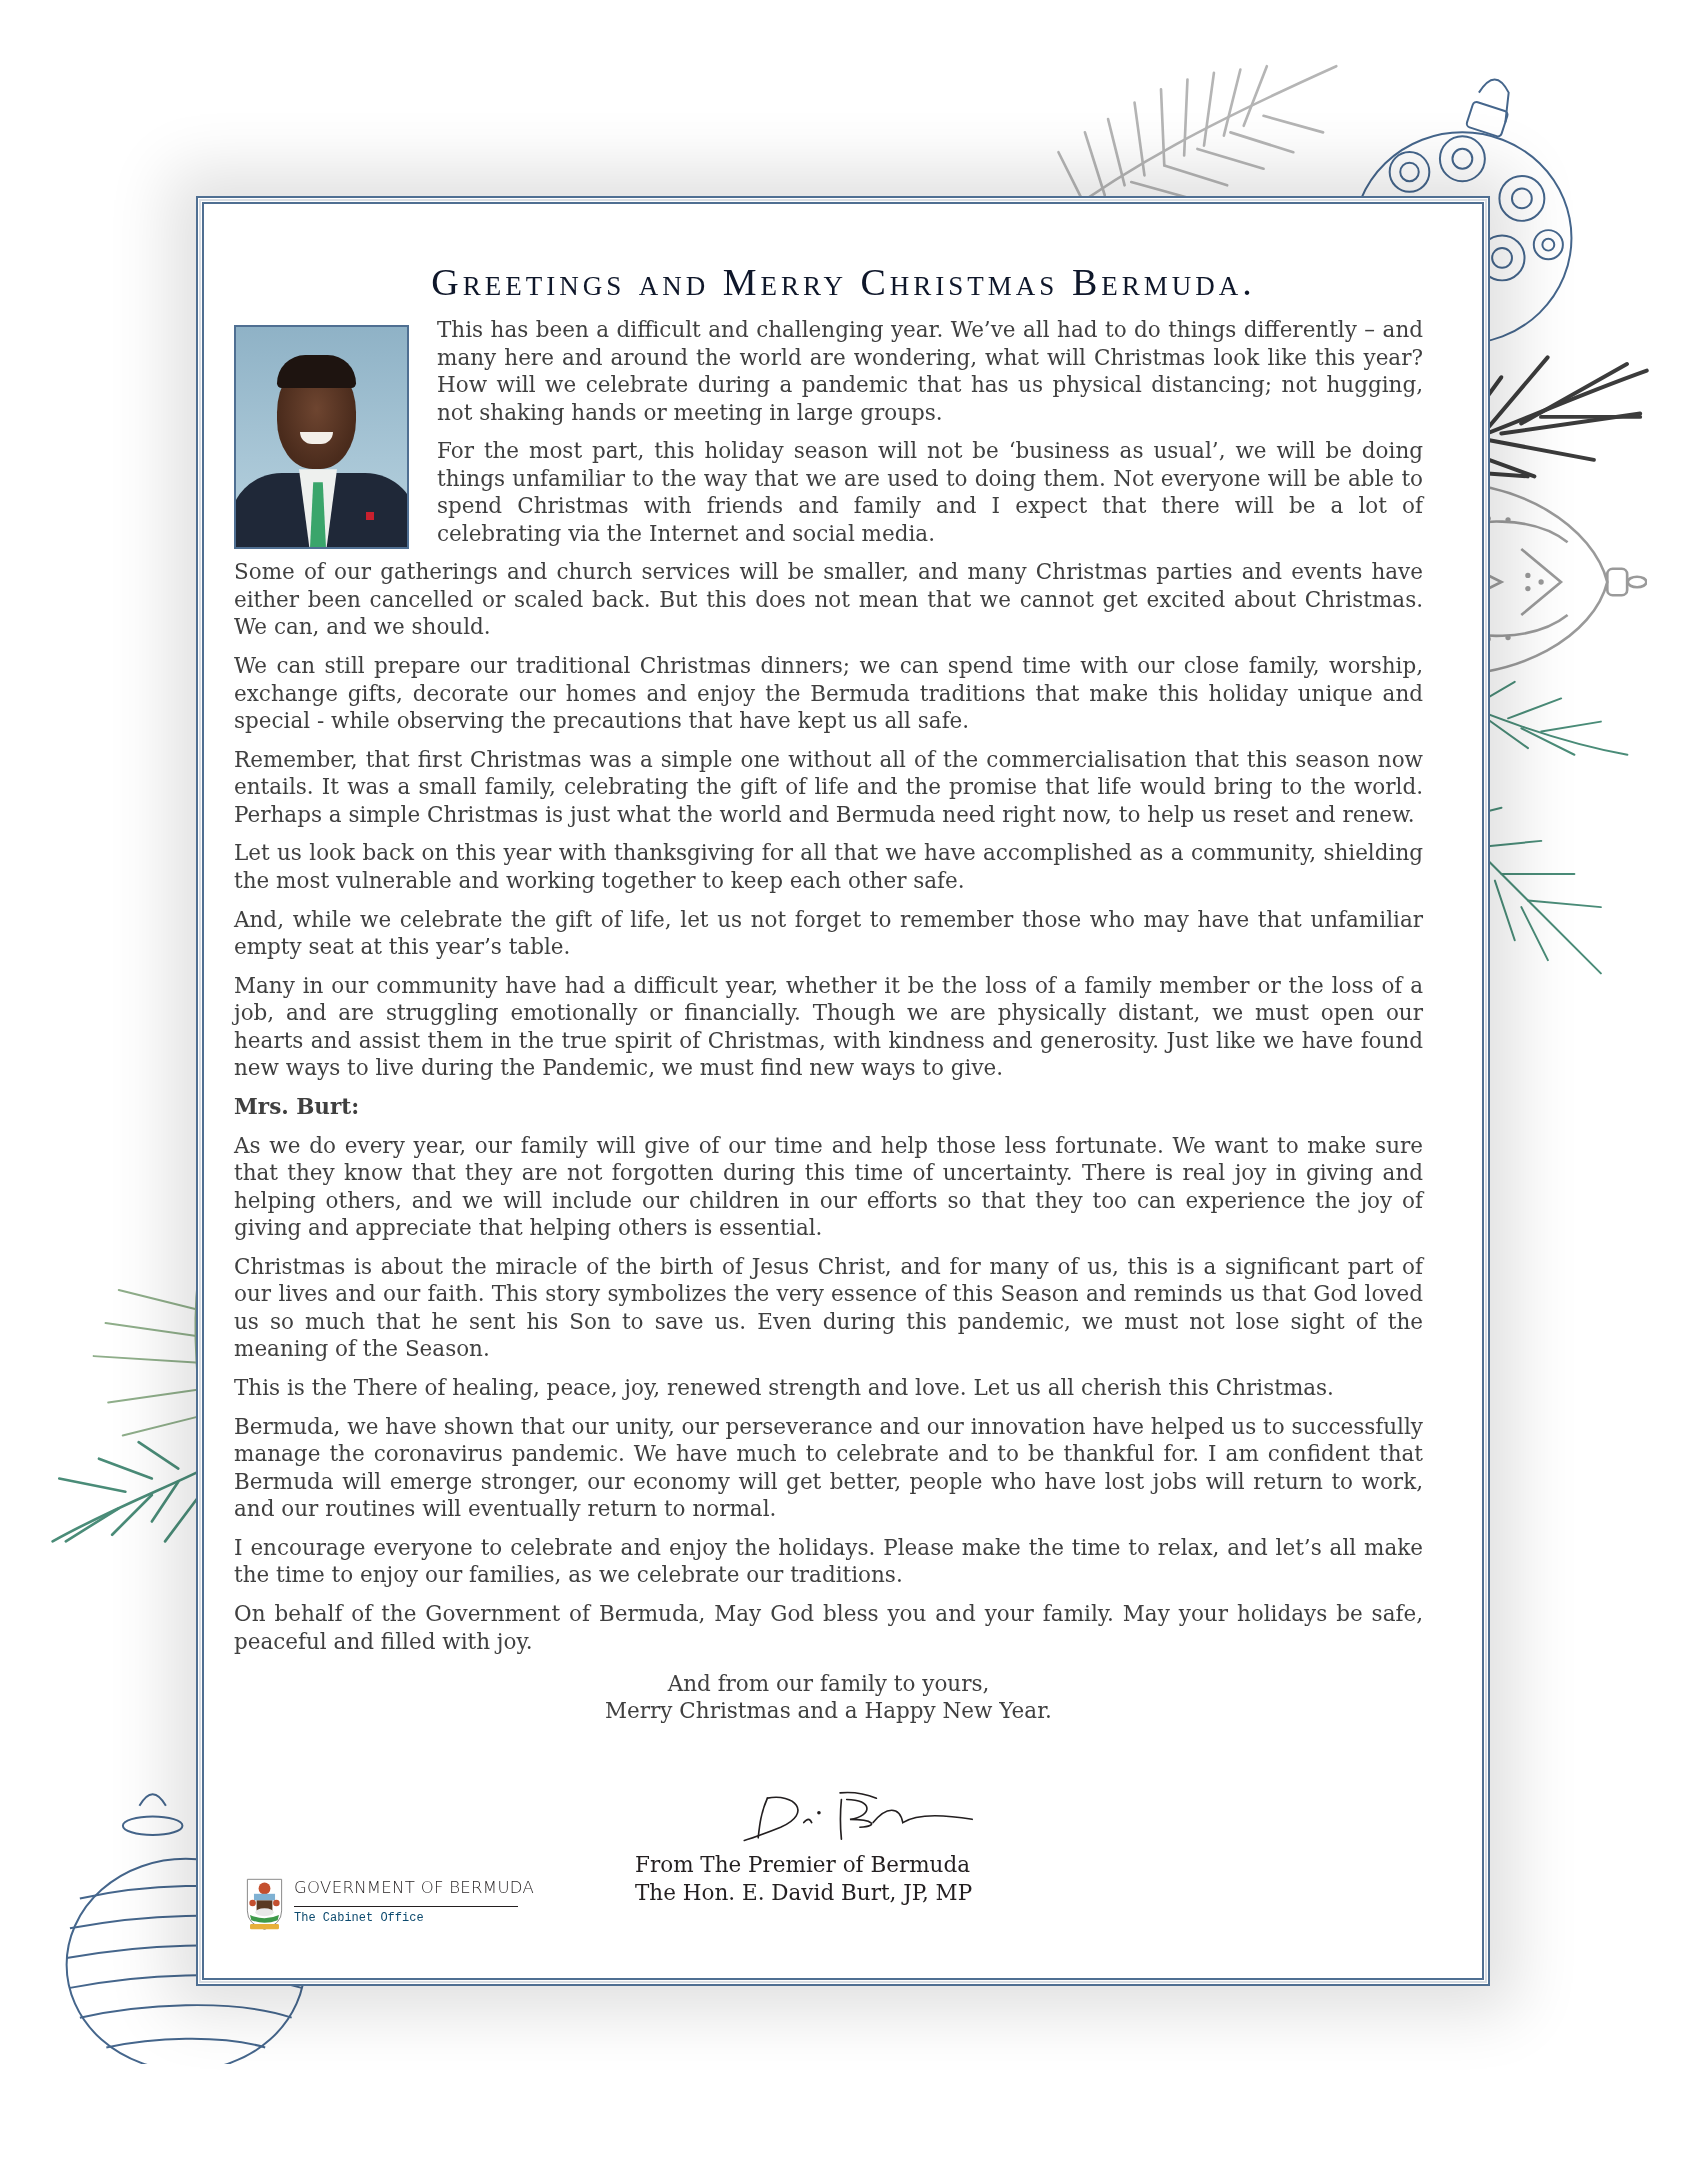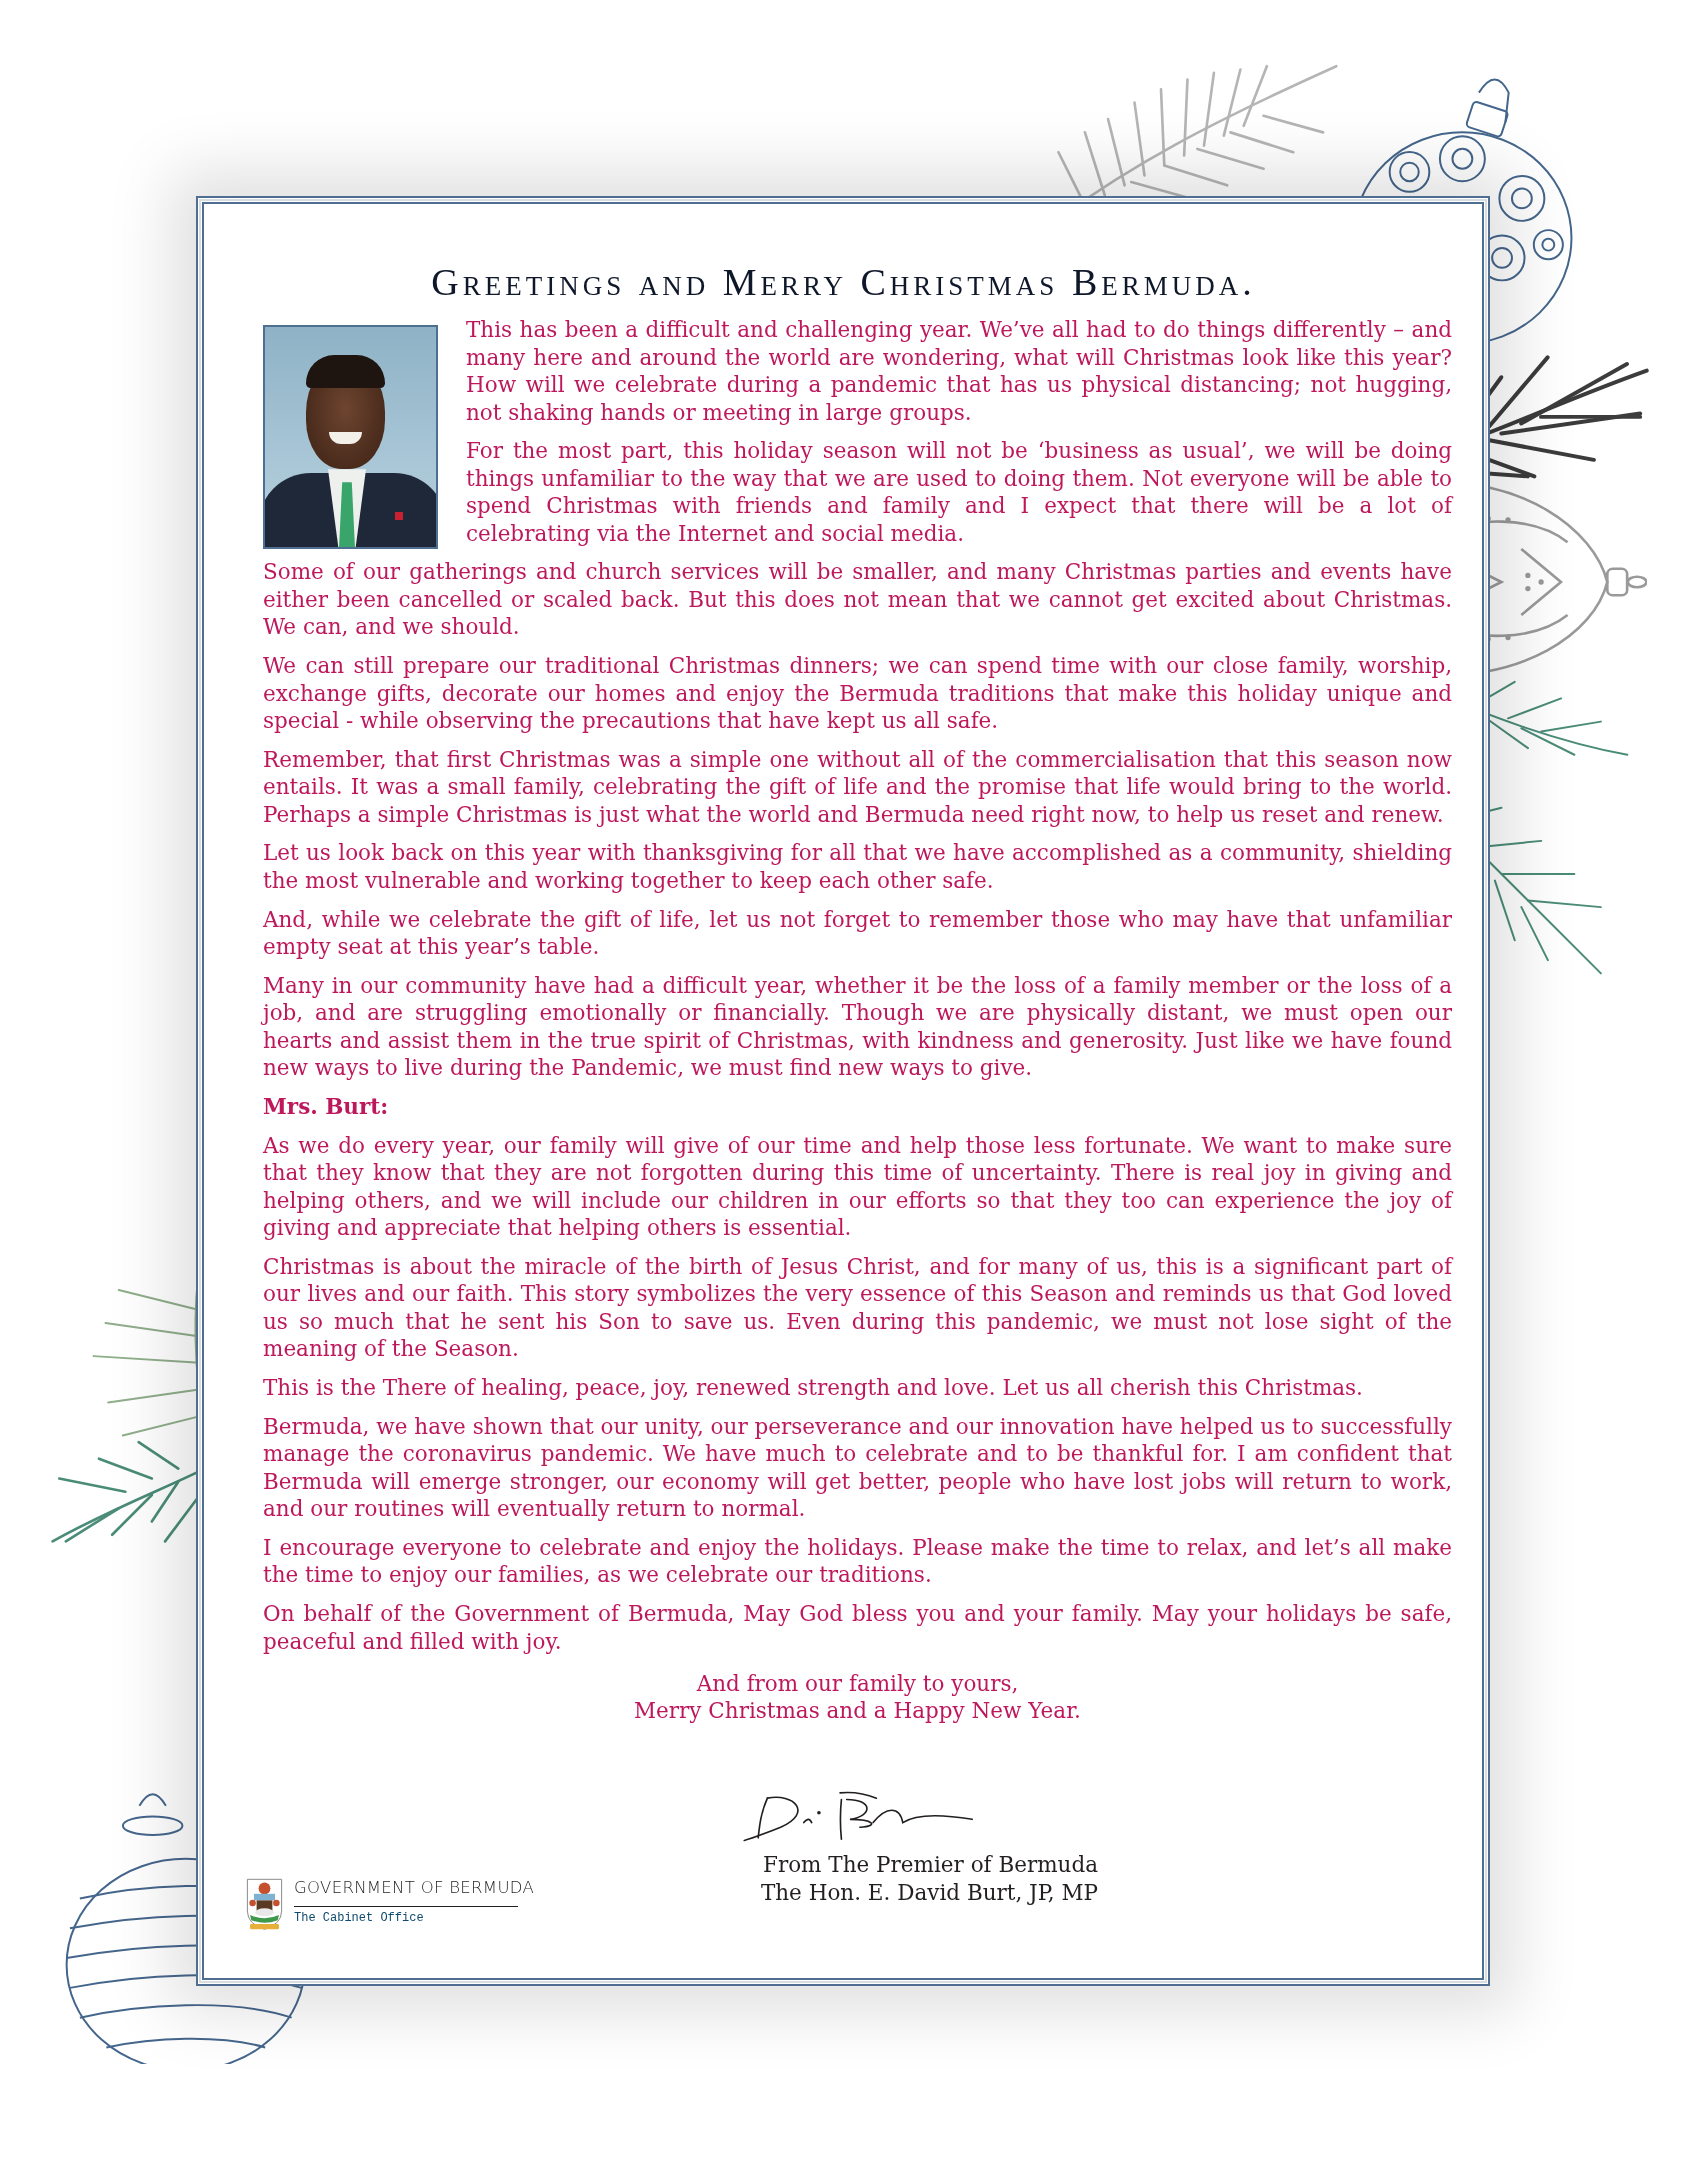--- a/index.html
+++ b/index.html
@@ -31,22 +31,22 @@
   .title {
     position: absolute; left: 0; right: 0; top: 235px;
     text-align: center;
     color: #0f172a;
     font-family: "Liberation Serif", "DejaVu Serif", serif;
     font-size: 38px; letter-spacing: 4px;
     font-variant: small-caps;
     font-weight: normal;
   }
   .content {
-    position: absolute; left: 263px; top: 316px; width: 1189px;
-    color: #be185d;
+    position: absolute; left: 234px; top: 316px; width: 1189px;
+    color: #404040;
     font-family: "DejaVu Serif", serif;
     font-size: 21.5px; line-height: 27.5px;
     text-align: justify;
   }
   .photo {
     float: left; width: 175px; height: 224px;
     margin: 9.3px 28px 5.3px 0;
     border: 2.6px solid #4f6f92; box-sizing: border-box;
     background: linear-gradient(180deg, #8fb2c6 0%, #a8c6d6 60%, #b9d2de 100%);
     position: relative; overflow: hidden;
@@ -82,21 +82,21 @@
   }
   .content p { margin: 0 0 11.2px 0; }
   .content h3 {
     margin: 0 0 11.2px 0; font-weight: bold; font-size: 21.5px; line-height: 27.5px;
   }
   .closing {
     text-align: center; margin-top: 14.6px;
   }
   .closing div { line-height: 27.5px; }
   .signature-block {
-    position: absolute; left: 635px; top: 1786px; width: 463px; text-align: right;
+    position: absolute; left: 635px; top: 1786px; width: 463px; text-align: left;
     font-family: "DejaVu Serif", serif; font-size: 21.5px; line-height: 27.5px; color: #231f20;
   }
   .signature-svg { display: block; margin: 0 auto 5.3px auto; }
   .logo {
     position: absolute; left: 246px; top: 1878px; width: 304px; height: 73px;
   }
   .crest {
     position: absolute; left: 0; top: 0; width: 37px; height: 54px;
   }
   .logo-org {

